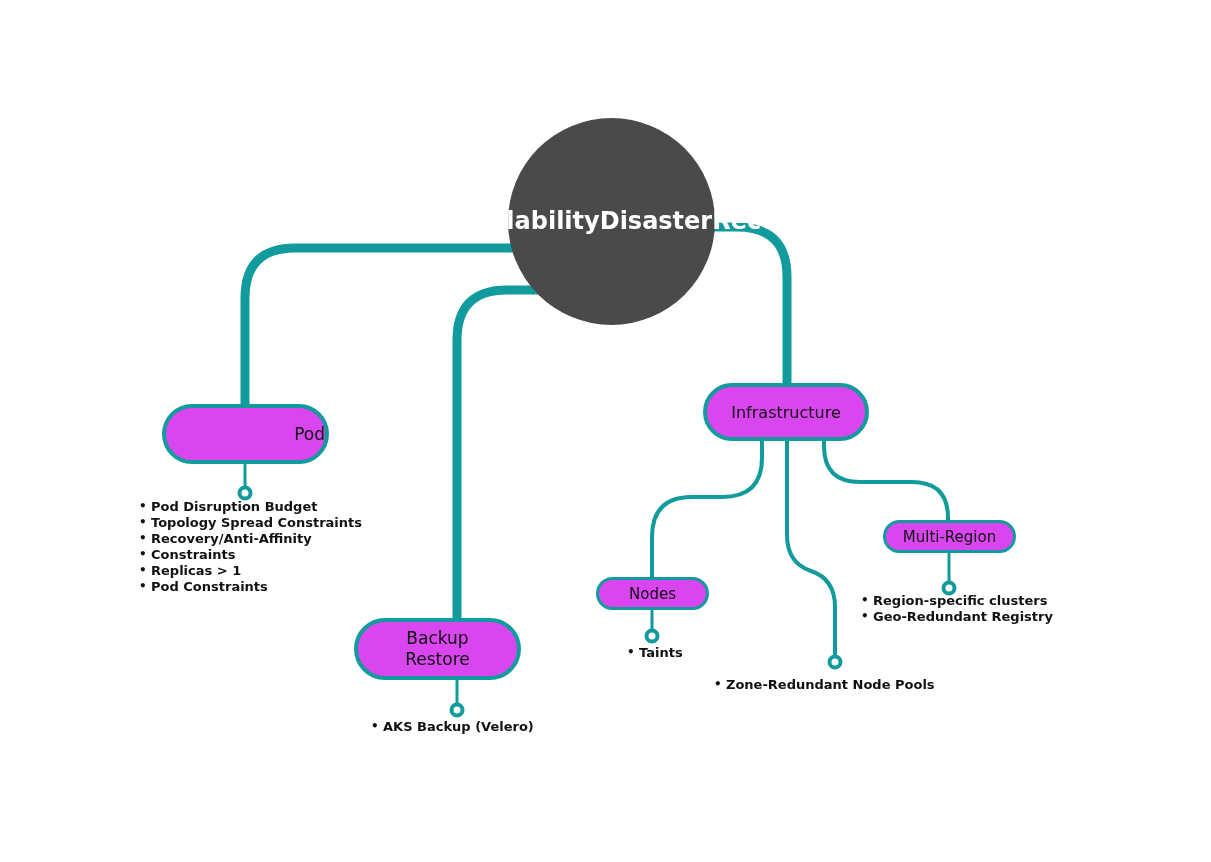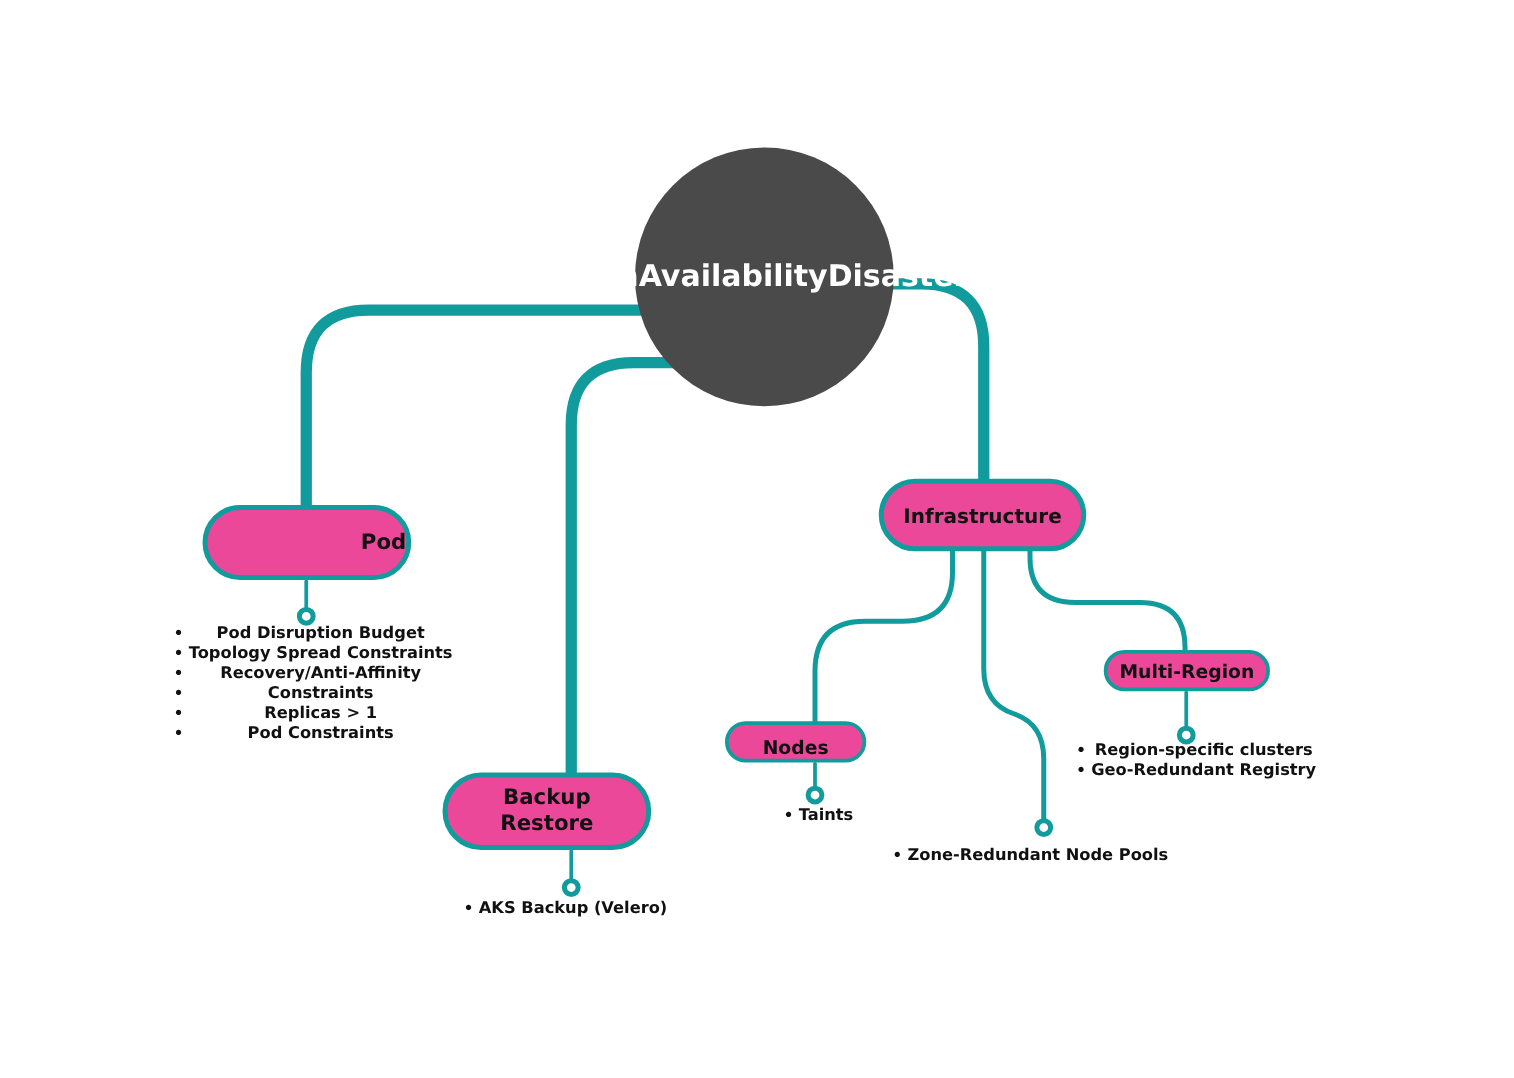--- a/index.html
+++ b/index.html
@@ -40,48 +40,48 @@
     border-radius: 50%;
     flex-direction: row;
     color: var(--root-text);
     font-size: 24px;
     font-weight: bold;
     line-height: 37px;
     text-align: center;
   }
 
   .pill {
-    background: #ec4899;
+    background: #d946ef;
     color: var(--text);
-    font-weight: bold;
+    font-weight: normal;
     text-align: center;
     border-style: solid;
     border-color: var(--accent);
   }
   .pill-lg { border-width: 4px; font-size: 17px; }
   .pill-sm { border-width: 3px; font-size: 15px; }
 
   .pill-pod            { left: 162px; top: 404px; width: 167px; height: 60px; border-radius: 30px; justify-content: flex-end; }
   .pill-backup         { left: 354px; top: 618px; width: 167px; height: 62px; border-radius: 31px; }
   .pill-infrastructure { left: 703px; top: 383px; width: 166px; height: 58px; border-radius: 29px; font-size: 16px; }
-  .pill-nodes          { left: 580px; top: 577px; width: 113px; height: 33px; border-radius: 17px; align-items: flex-end; }
+  .pill-nodes          { left: 596px; top: 577px; width: 113px; height: 33px; border-radius: 17px; }
   .pill-multiregion    { left: 883px; top: 520px; width: 133px; height: 33px; border-radius: 17px; }
 
   .multiline { white-space: pre-line; line-height: 1.25; }
 
   .leaf-list {
     position: absolute;
     z-index: 2;
     list-style: none;
     color: var(--text);
     font-size: 13px;
     font-weight: bold;
     line-height: 16px;
   }
-  .leaf-list li { position: relative; padding-left: 13px; white-space: nowrap; text-align: center; }
+  .leaf-list li { position: relative; padding-left: 13px; white-space: nowrap; }
   .leaf-list li::before {
     content: "\2022";
     position: absolute;
     left: 1px; top: -1px;
     font-size: 12px;
   }
 
   .list-pod        { left: 138px; top: 499px; }
   .list-backup     { left: 370px; top: 719px; }
   .list-nodes      { left: 626px; top: 645px; }
@@ -112,20 +112,21 @@
     <circle class="endpoint" cx="457" cy="710" r="5.5"></circle>
     <circle class="endpoint" cx="652" cy="636" r="5.5"></circle>
     <circle class="endpoint" cx="835" cy="662" r="5.5"></circle>
     <circle class="endpoint" cx="949" cy="588" r="5.5"></circle>
   </svg>
 
   <div class="node root-circle">
     <div>High</div>
     <div>Availability</div>
     <div>Disaster</div>
+    <div>Recovery</div>
   </div>
 
   <div class="node pill pill-lg pill-pod">
     <span>Pod</span>
   </div>
 
   <div class="node pill pill-lg pill-backup">
     <span class="multiline">Backup
 Restore</span>
   </div>

